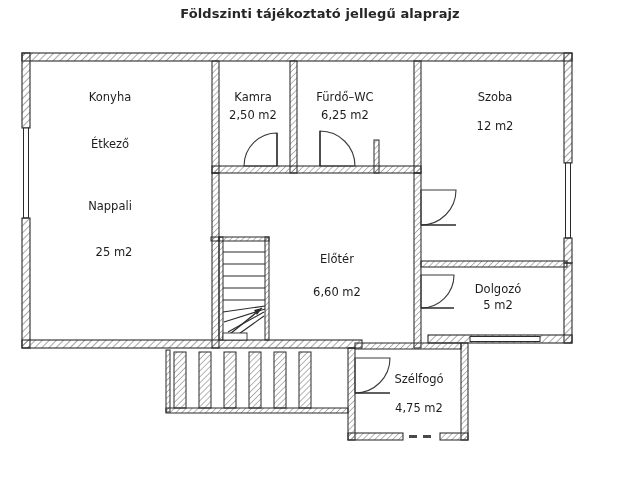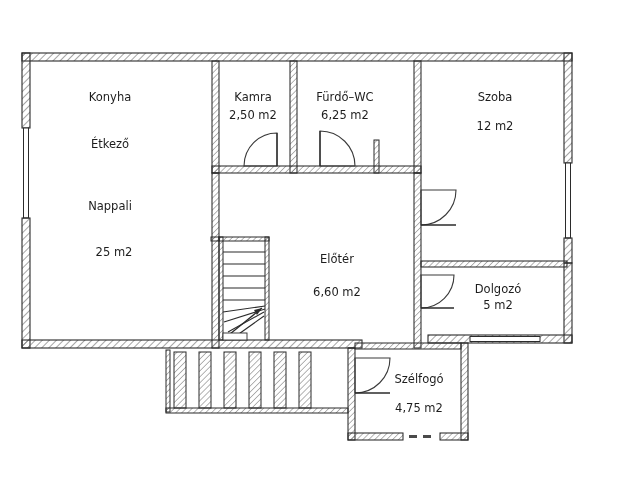--- a/index.html
+++ b/index.html
@@ -49,20 +49,21 @@
     fill: #1d1d1d;
     text-anchor: middle;
     dominant-baseline: middle;
   }
 </style>
 </head>
 <body>
 
 <div id="page">
 
+  <div id="plan-title">Földszinti tájékoztató jellegű alaprajz</div>
 
   <svg id="floorplan-svg" width="640" height="480" viewBox="0 0 640 480">
 
     <defs>
       <pattern id="wallhatch" width="5" height="5" patternUnits="userSpaceOnUse" patternTransform="rotate(45)">
         <line x1="0" y1="0" x2="0" y2="5" stroke="#5a5a5a" stroke-width="1.1"></line>
       </pattern>
       <pattern id="wallhatch2" width="4.2" height="4.2" patternUnits="userSpaceOnUse" patternTransform="rotate(45)">
         <line x1="0" y1="0" x2="0" y2="4.2" stroke="#6a6a6a" stroke-width="1"></line>
       </pattern>

